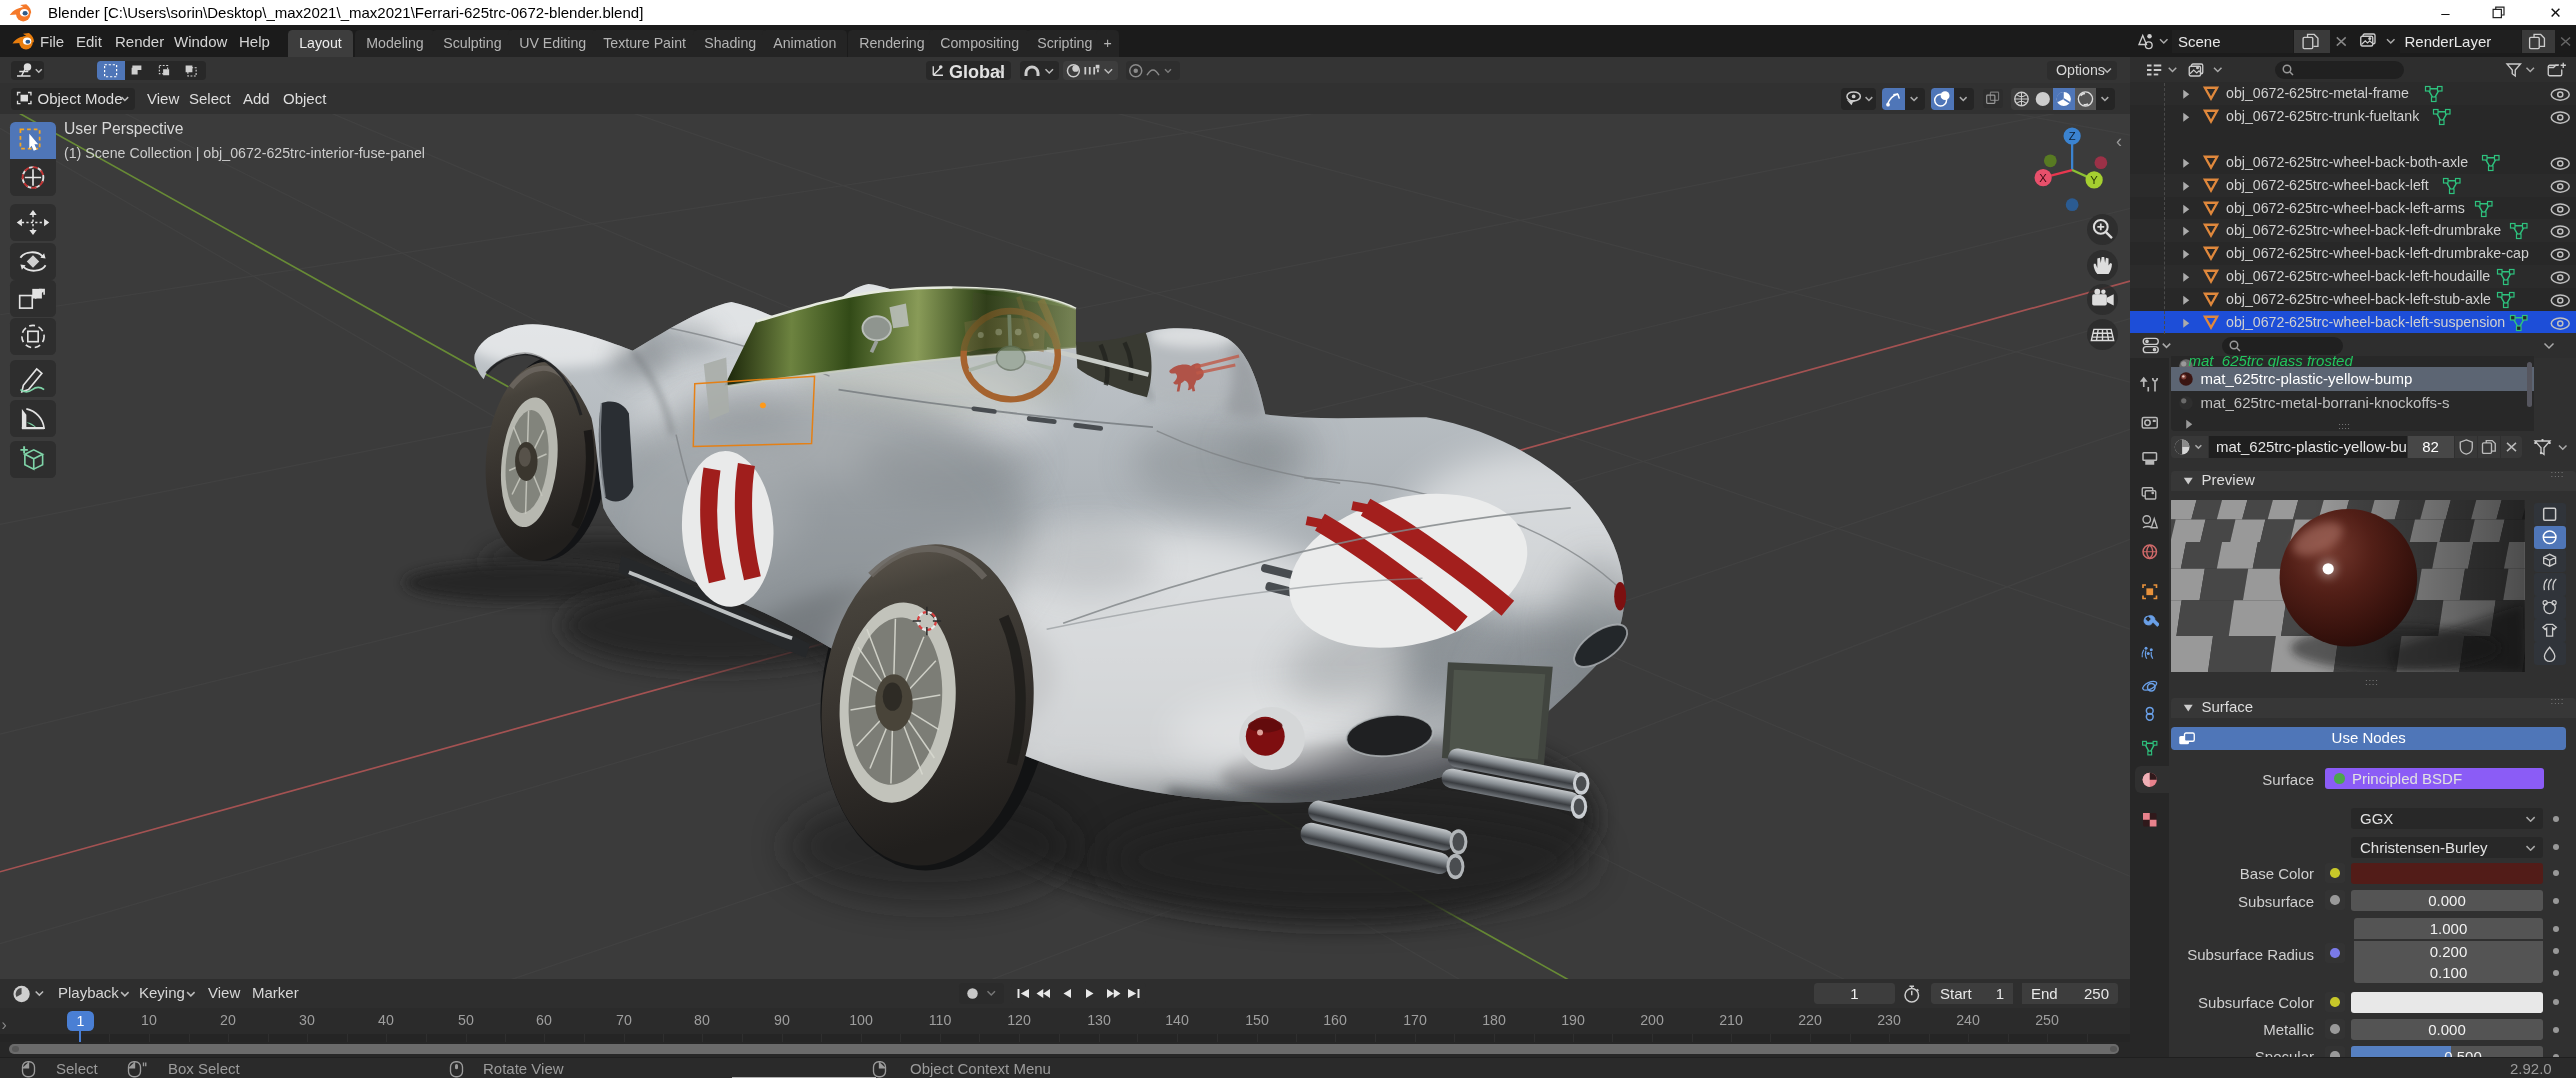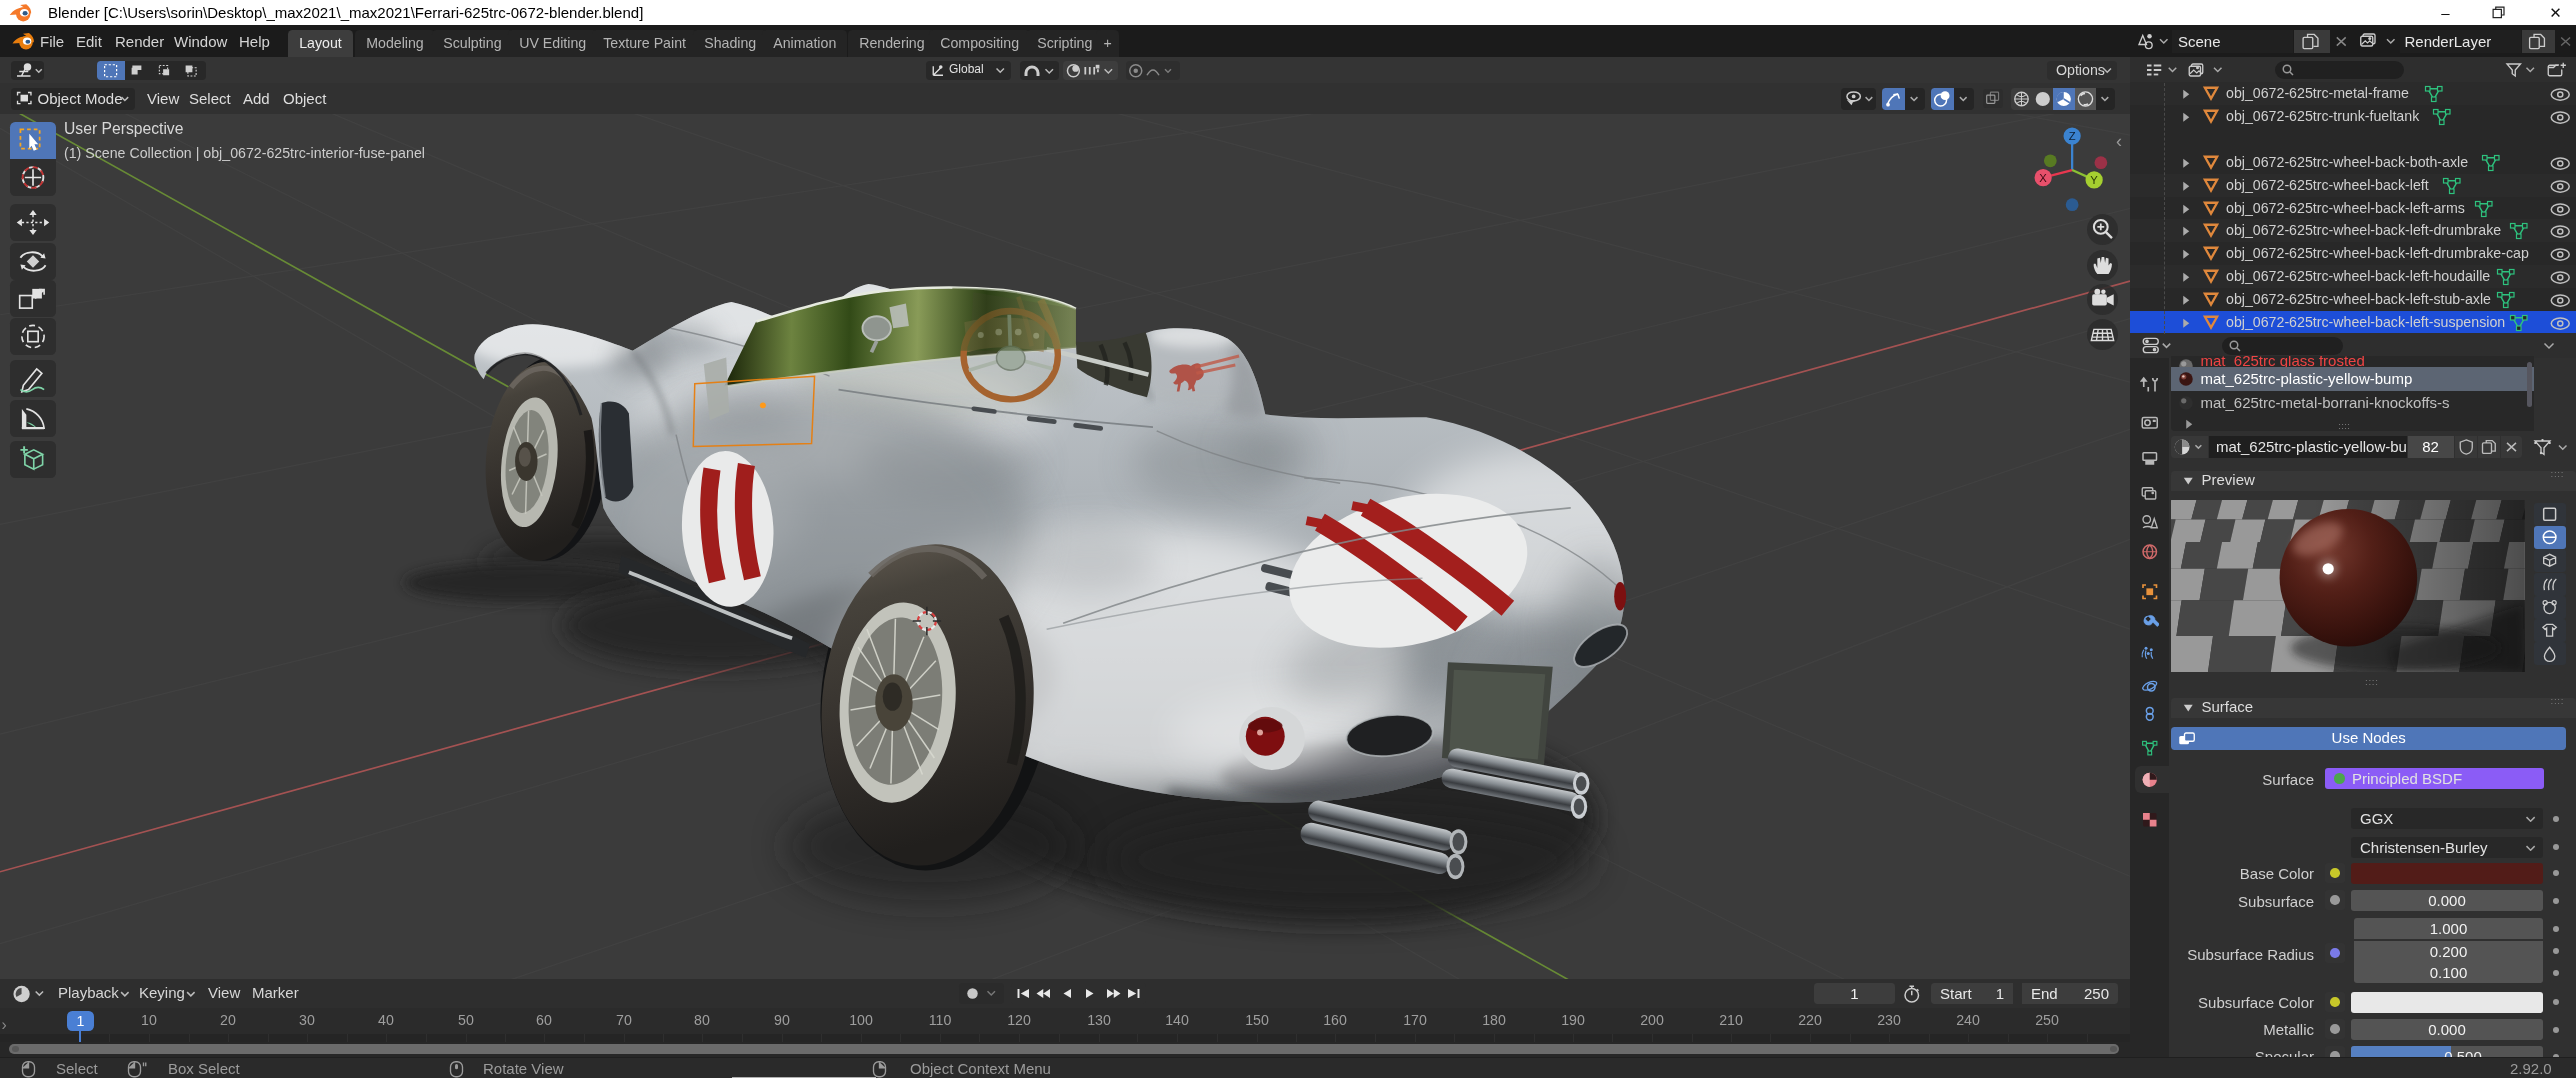--- a/index.html
+++ b/index.html
@@ -148,21 +148,21 @@
       <div class="abs" style="left:0;width:28px;height:19.5px;background:#4f76b8;"></div>
       <svg class="abs" width="109" height="19.5" viewBox="0 0 145 26">
         <rect x="10" y="5" width="16" height="16" fill="none" stroke="#fff" stroke-width="1.6" stroke-dasharray="3 2.4"></rect>
         <path d="M47 6 h12 v6 h-5 v6 h-8 v-9 h1 Z" fill="#cfcfcf"></path>
         <rect x="83" y="6" width="11" height="11" fill="none" stroke="#cfcfcf" stroke-width="1.5" stroke-dasharray="2.5 2"></rect>
         <rect x="88" y="11" width="8" height="8" fill="#cfcfcf"></rect>
         <rect x="118" y="6" width="9" height="9" fill="#cfcfcf"></rect>
         <rect x="121" y="9" width="11" height="11" fill="none" stroke="#cfcfcf" stroke-width="1.5" stroke-dasharray="2.5 2"></rect>
       </svg>
     </div>
-    <div class="abs dd" style="left:926px;top:3.7px;width:85px;height:19.5px;font-size:12px;">
+    <div class="abs dd" style="left:926px;top:3.7px;width:85px;height:19.5px;font-size:18px;font-weight:bold;">
       <svg class="abs" style="left:4.5px;top:3px" width="15" height="13.5" viewBox="0 0 20 18">
         <path d="M3 15 L3 3 M3 15 L16 15 M3 15 L13 5" stroke="#ddd" stroke-width="1.8" fill="none"></path>
         <circle cx="13" cy="4" r="2.4" fill="#ddd"></circle>
       </svg>
       <span class="abs" style="left:23px;top:1.5px;">Global</span>
       <svg class="abs" style="left:69px;top:6.7px" width="10.5" height="6.7" viewBox="0 0 14 9">
           <path d="M2 2 l5 5 l5 -5" stroke="#bbb" stroke-width="2" fill="none"></path>
         </svg>
     </div>
     <div class="abs dd" style="left:1020px;top:3.7px;width:39px;height:19.5px;">
@@ -1170,21 +1170,21 @@
     </div>
 
     <div class="abs" style="left:39px;top:25px;width:407px;height:699px;background:#303030;">
 
       <div class="abs" style="left:1.5px;top:-2.2px;width:363px;height:75px;background:#282828;border-radius:0 0 0 3.7px;overflow:hidden;">
         <div class="abs" style="left:0;top:-12.7px;width:363px;height:23px;">
           <svg class="abs" style="left:6px;top:13.5px" width="18" height="18" viewBox="0 0 24 24">
               <circle cx="12" cy="12" r="9" fill="#6a6a6a"></circle>
               <circle cx="9" cy="9" r="3.5" fill="#9a9a9a"></circle>
             </svg>
-          <span class="abs" style="left:30px;top:9px;color:#ef4444;">mat_625trc glass frosted</span>
+          <span class="abs" style="left:18px;top:9px;color:#22c55e;font-style:italic;">mat_625trc glass frosted</span>
         </div>
         <div class="abs" style="left:0;top:11.2px;width:363px;height:24px;background:#5c6573;">
           <svg class="abs" style="left:6px;top:3px" width="18" height="18" viewBox="0 0 24 24">
               <circle cx="12" cy="12" r="9" fill="#3a1512"></circle>
               <circle cx="9" cy="9" r="3.5" fill="#7e4038"></circle>
               <circle cx="8.5" cy="8.5" r="1.6" fill="#e8c8c0"></circle>
             </svg>
           <span class="abs" style="left:30px;top:3px;color:#ffffff;">mat_625trc-plastic-yellow-bump</span>
         </div>
         <div class="abs" style="left:0;top:35px;width:363px;height:24px;">

